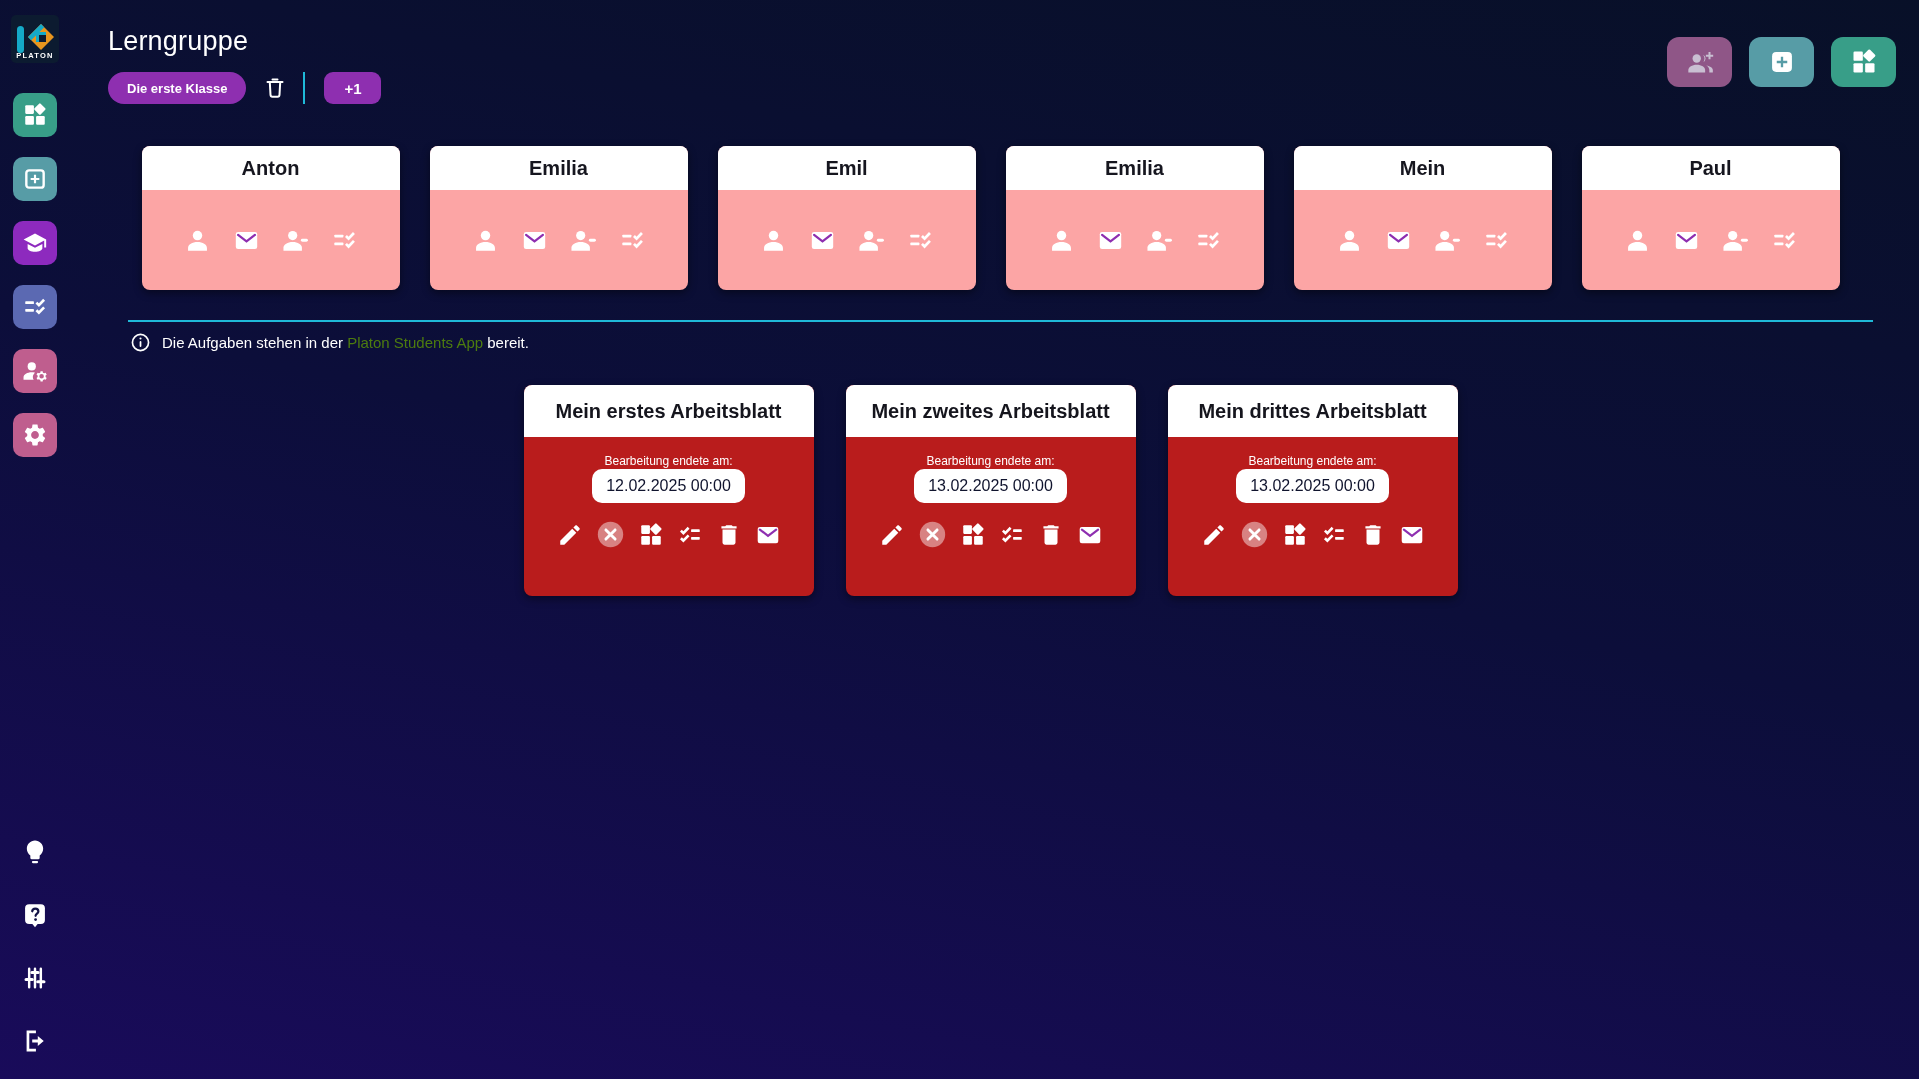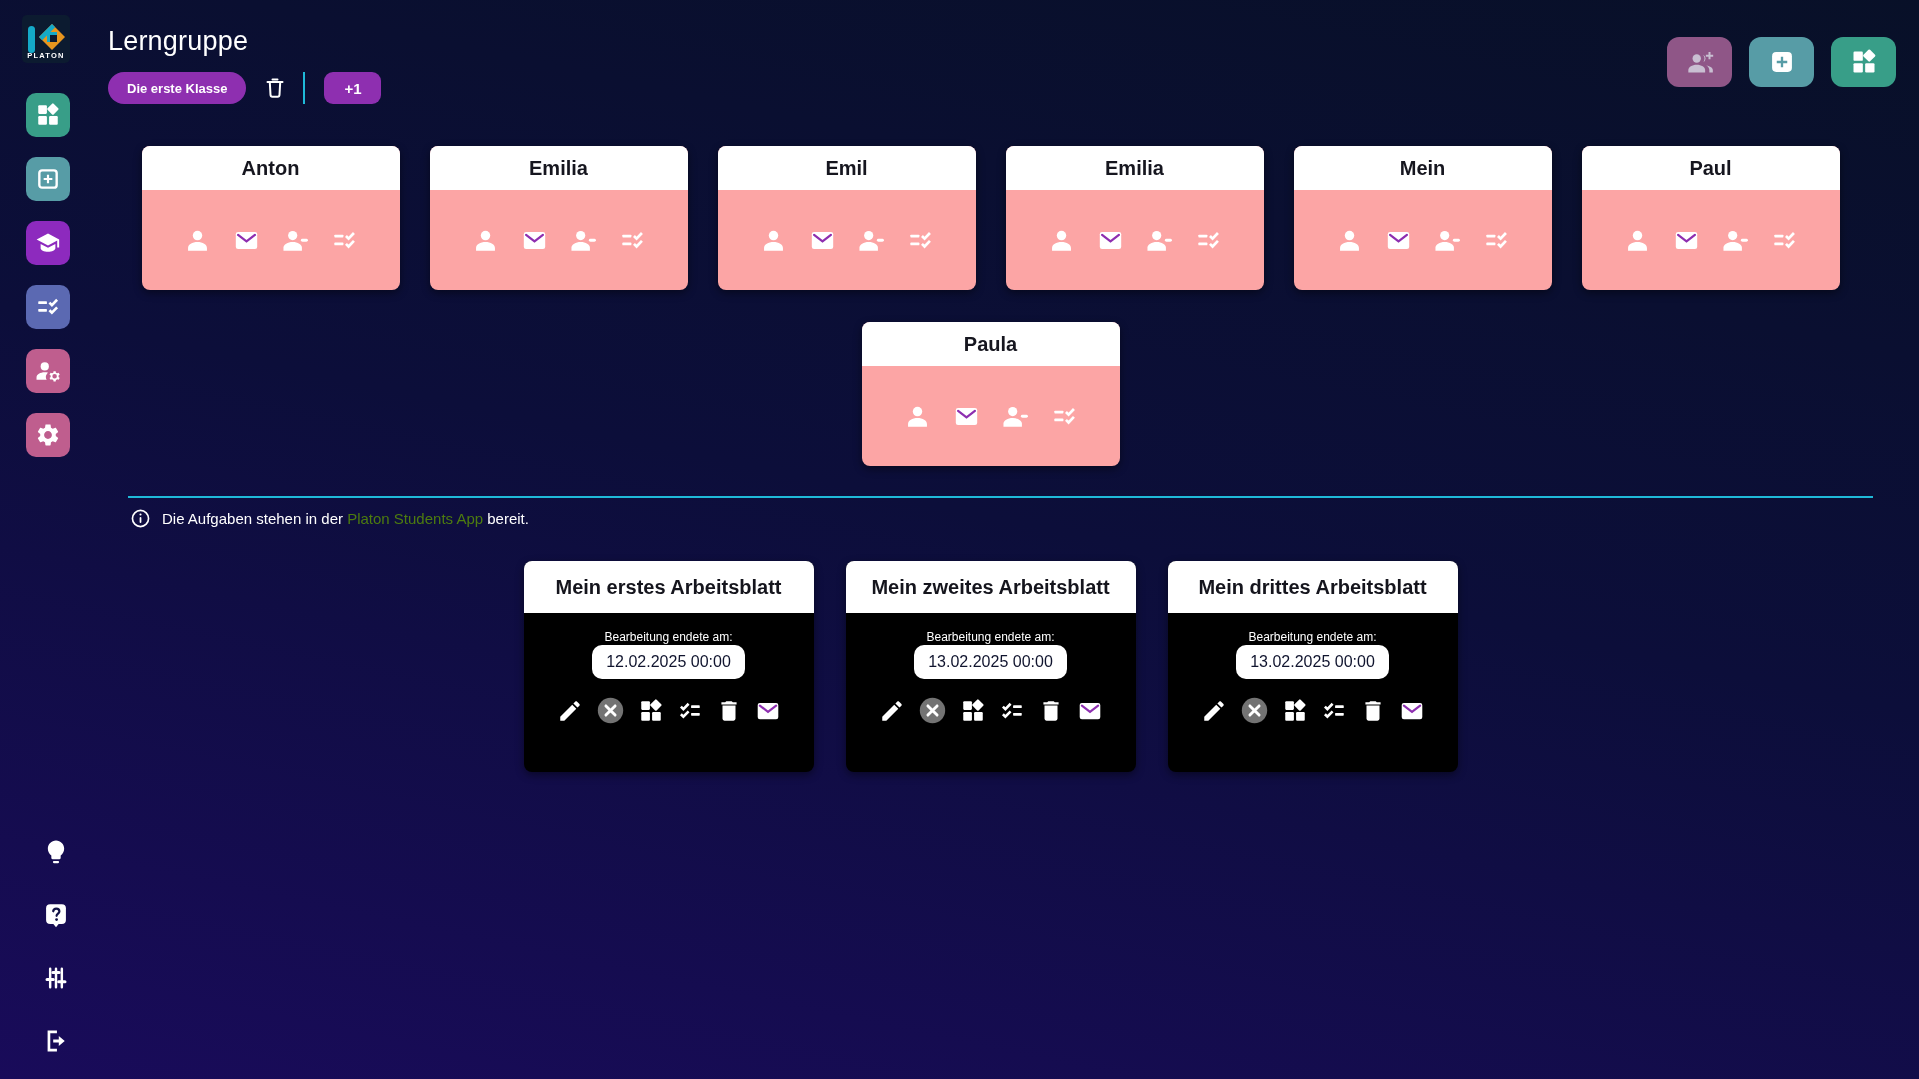--- a/index.html
+++ b/index.html
@@ -7,21 +7,21 @@
   body {
     font-family:"Liberation Sans","DejaVu Sans",sans-serif;
     background:linear-gradient(192deg,#081028 0%,#0c0e3a 48%,#190b5a 100%);
     color:#fff;
   }
   svg.ic { display:block; fill:currentColor; }
 
   
   .sidebar {
     position:fixed; left:0; top:0; bottom:0; width:70px;
-    display:flex; flex-direction:column; align-items:flex-end;
+    display:flex; flex-direction:column; align-items:center;
     padding:15px 0 24px 0;
   }
   .logo {
     width:48px; height:48px; border-radius:5px; background:#0c1b30;
     position:relative; flex:0 0 auto;
   }
   .logo-word {
     position:absolute; left:0; right:0; bottom:3px; text-align:center;
     font-size:7.5px; font-weight:bold; letter-spacing:1.2px; color:#fff;
   }
@@ -101,21 +101,21 @@
   .rule { height:2px; background:#1fb9d8; margin:30px 0 0 20px; }
   .info-row { display:flex; align-items:center; gap:11px; margin:10px 0 0 22px; }
   .info-row svg { width:21px; height:21px; }
   .info-text { font-size:15px; }
   .info-link { color:#4d7c0f; cursor:pointer; }
 
   
   .worksheets { margin-top:32px; display:flex; justify-content:center; gap:32px; }
   .ws-card {
     width:290px; height:211px; border-radius:8px; overflow:hidden;
-    background:#000000; box-shadow:0 3px 8px rgba(0,0,0,.45);
+    background:#b91c1c; box-shadow:0 3px 8px rgba(0,0,0,.45);
     display:flex; flex-direction:column;
   }
   .ws-header {
     background:#fff; color:#15151d; height:52px; flex:0 0 auto;
     display:flex; align-items:center; justify-content:center;
     font-size:20px; font-weight:bold;
   }
   .ws-body { flex:1; display:flex; flex-direction:column; align-items:center; padding-top:17px; }
   .ws-deadline-label { font-size:12px; }
   .ws-date-chip {
@@ -481,45 +481,20 @@
             </svg>
           </button>
         <button class="icon-btn">
             <svg class="ic">
               <use href="#i-checklist-rtl"></use>
             </svg>
           </button>
       </div>
     </div>
 
-    <div class="student-card">
-      <div class="student-card-header">Paula</div>
-      <div class="student-card-body">
-        <button class="icon-btn">
-            <svg class="ic">
-              <use href="#i-person"></use>
-            </svg>
-          </button>
-        <button class="icon-btn">
-            <svg class="ic">
-              <use href="#i-mail"></use>
-            </svg>
-          </button>
-        <button class="icon-btn">
-            <svg class="ic">
-              <use href="#i-person-remove"></use>
-            </svg>
-          </button>
-        <button class="icon-btn">
-            <svg class="ic">
-              <use href="#i-checklist-rtl"></use>
-            </svg>
-          </button>
-      </div>
-    </div>
 
   </div>
 
   <div class="rule"></div>
   <div class="info-row">
     <svg class="ic">
         <use href="#i-info"></use>
       </svg>
     <div class="info-text">
       <span>Die Aufgaben stehen in der</span>

